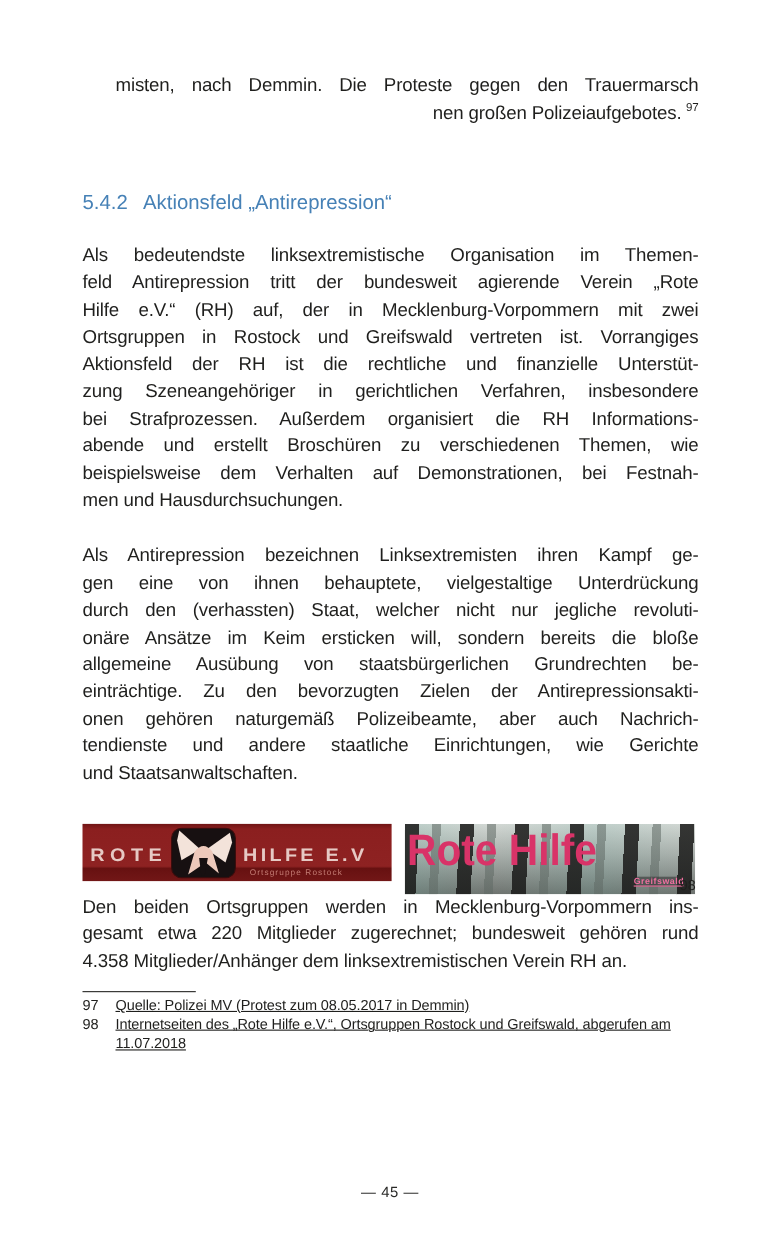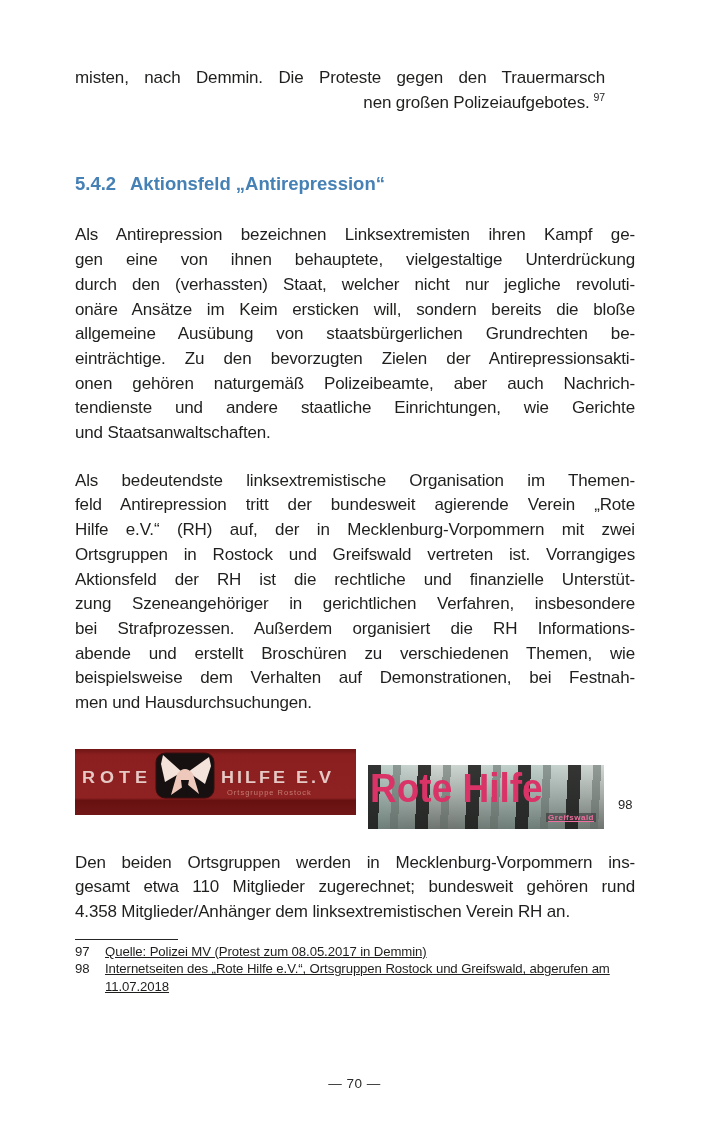--- a/index.html
+++ b/index.html
@@ -5,46 +5,46 @@
   html,body{margin:0;padding:0;}
   body{
     width:709px;height:1123px;background:#ffffff;position:relative;
     font-family:"Liberation Sans","DejaVu Sans",sans-serif;
     color:#1f1f1d;overflow:hidden;
   }
   .content{position:absolute;left:75px;top:66px;width:560px;}
   .para{font-size:17px;line-height:24.7px;letter-spacing:-0.15px;}
   .jline{text-align:justify;}
   .jline.stretch{text-align-last:justify;-moz-text-align-last:justify;text-justify:inter-word;}
-  .intro{width:530px;}
+  .intro{margin-left:30px;width:530px;}
   .lastline{text-align:right;}
   sup.fnref{font-size:10.5px;vertical-align:super;line-height:0;margin-left:4px;}
 
-  .heading{margin:56px 0 0 0;font-size:18.5px;line-height:26px;font-weight:700;color:#4681b6;display:flex;}
+  .heading{margin:56px 0 0 0;font-size:18.5px;line-height:26px;font-weight:400;color:#4681b6;display:flex;}
   .heading .hnum{width:55px;flex:none;}
 
   .p1{margin-top:26px;}
   .p2{margin-top:23px;}
-  .p3{margin-top:38px;}
+  .p3{}
 
   .images-row{margin-top:33px;height:64px;position:relative;}
 
   
   .banner-rostock{
-    position:absolute;left:0;top:0;width:281px;height:66px;overflow:hidden;
+    position:absolute;left:0;top:0;width:281px;height:52px;overflow:hidden;
     background:linear-gradient(180deg,#701515 0%,#8b1f1f 9%,#8e2222 74%,#671111 78%,#721717 100%);
   }
   .br-word{position:absolute;color:#e6c9c4;font-weight:700;font-size:18px;letter-spacing:5px;transform:scaleY(0.92);transform-origin:top left;}
   .br-word.left{left:7px;top:19px;}
   .br-word.right{left:146px;top:19px;letter-spacing:3px;}
   .br-logo{position:absolute;left:80px;top:3px;width:60px;height:47px;display:block;}
   .br-sub{position:absolute;left:152px;top:39px;font-size:7.5px;color:#c47c74;letter-spacing:1px;text-align:center;}
 
   
-  .banner-greifswald{position:absolute;left:293px;top:16px;width:236px;height:64px;overflow:hidden;}
+  .banner-greifswald{position:absolute;left:293px;top:0;width:264px;height:64px;overflow:hidden;}
   .bg-photo{
     position:absolute;inset:0;
     background-image:
       repeating-linear-gradient(93deg,rgba(25,25,24,0.85) 0 13px,rgba(190,190,185,0) 13px 25px,rgba(95,105,100,0.55) 25px 33px,rgba(235,235,230,0) 33px 50px),
       linear-gradient(90deg,rgba(110,170,160,0.25) 0%,rgba(110,170,160,0) 30%,rgba(110,170,160,0.2) 65%,rgba(110,170,160,0) 100%),
       linear-gradient(180deg,#d3d8d4 0%,#a8aeaa 45%,#6e736f 100%);
   }
   .bg-title{position:absolute;left:2px;top:4px;width:238px;font-size:37px;line-height:37px;font-weight:700;color:#d93368;white-space:nowrap;transform:scaleY(1.08);transform-origin:top left;}
   .bg-sub{position:absolute;right:8px;bottom:7px;font-size:8px;font-weight:700;color:#ef6fa0;background:rgba(45,45,45,0.55);padding:0 2px;letter-spacing:0.5px;text-decoration:underline;}
 
@@ -70,43 +70,43 @@
     <div class="jline lastline">
       <span>nen großen Polizeiaufgebotes.</span><sup class="fnref">97</sup>
     </div>
   </div>
 
   <h2 class="heading">
     <span class="hnum">5.4.2</span>
     <span class="htitle">Aktionsfeld „Antirepression“</span>
   </h2>
 
-  <div class="para p1">
-      <div class="jline stretch">Als Antirepression bezeichnen Linksextremisten ihren Kampf ge-</div>
-      <div class="jline stretch">gen eine von ihnen behauptete, vielgestaltige Unterdrückung</div>
-      <div class="jline stretch">durch den (verhassten) Staat, welcher nicht nur jegliche revoluti-</div>
-      <div class="jline stretch">onäre Ansätze im Keim ersticken will, sondern bereits die bloße</div>
-      <div class="jline stretch">allgemeine Ausübung von staatsbürgerlichen Grundrechten be-</div>
-      <div class="jline stretch">einträchtige. Zu den bevorzugten Zielen der Antirepressionsakti-</div>
-      <div class="jline stretch">onen gehören naturgemäß Polizeibeamte, aber auch Nachrich-</div>
-      <div class="jline stretch">tendienste und andere staatliche Einrichtungen, wie Gerichte</div>
-      <div class="jline">und Staatsanwaltschaften.</div>
-    </div>
-
   <div class="para p2">
       <div class="jline stretch">Als bedeutendste linksextremistische Organisation im Themen-</div>
       <div class="jline stretch">feld Antirepression tritt der bundesweit agierende Verein „Rote</div>
       <div class="jline stretch">Hilfe e.V.“ (RH) auf, der in Mecklenburg-Vorpommern mit zwei</div>
       <div class="jline stretch">Ortsgruppen in Rostock und Greifswald vertreten ist. Vorrangiges</div>
       <div class="jline stretch">Aktionsfeld der RH ist die rechtliche und finanzielle Unterstüt-</div>
       <div class="jline stretch">zung Szeneangehöriger in gerichtlichen Verfahren, insbesondere</div>
       <div class="jline stretch">bei Strafprozessen. Außerdem organisiert die RH Informations-</div>
       <div class="jline stretch">abende und erstellt Broschüren zu verschiedenen Themen, wie</div>
       <div class="jline stretch">beispielsweise dem Verhalten auf Demonstrationen, bei Festnah-</div>
       <div class="jline">men und Hausdurchsuchungen.</div>
+    </div>
+
+  <div class="para p1">
+      <div class="jline stretch">Als Antirepression bezeichnen Linksextremisten ihren Kampf ge-</div>
+      <div class="jline stretch">gen eine von ihnen behauptete, vielgestaltige Unterdrückung</div>
+      <div class="jline stretch">durch den (verhassten) Staat, welcher nicht nur jegliche revoluti-</div>
+      <div class="jline stretch">onäre Ansätze im Keim ersticken will, sondern bereits die bloße</div>
+      <div class="jline stretch">allgemeine Ausübung von staatsbürgerlichen Grundrechten be-</div>
+      <div class="jline stretch">einträchtige. Zu den bevorzugten Zielen der Antirepressionsakti-</div>
+      <div class="jline stretch">onen gehören naturgemäß Polizeibeamte, aber auch Nachrich-</div>
+      <div class="jline stretch">tendienste und andere staatliche Einrichtungen, wie Gerichte</div>
+      <div class="jline">und Staatsanwaltschaften.</div>
     </div>
 
   <div class="images-row">
 
     <div class="banner-rostock">
       <span class="br-word left">ROTE</span>
       <span class="br-logo">
         <svg width="60" height="47" viewBox="0 0 60 47" xmlns="http://www.w3.org/2000/svg">
           <rect x="1" y="1" width="58" height="45" rx="9" fill="#171011" stroke="#3a0d0d" stroke-width="1"></rect>
           <path d="M8 3 L27 20 L10 30 L6 12 Z" fill="#f3e3da"></path>
@@ -123,32 +123,32 @@
       <div class="bg-photo"></div>
       <span class="bg-title">Rote Hilfe</span>
       <span class="bg-sub">Greifswald</span>
     </div>
 
     <span class="img-fnref">98</span>
   </div>
 
   <div class="para p3">
       <div class="jline stretch">Den beiden Ortsgruppen werden in Mecklenburg-Vorpommern ins-</div>
-      <div class="jline stretch">gesamt etwa 110 Mitglieder zugerechnet; bundesweit gehören rund</div>
+      <div class="jline stretch">gesamt etwa 220 Mitglieder zugerechnet; bundesweit gehören rund</div>
       <div class="jline">4.358 Mitglieder/Anhänger dem linksextremistischen Verein RH an.</div>
     </div>
 
   <div class="footnote-rule"></div>
 
   <div class="footnotes">
     <div class="fnrow">
       <span class="fnnum">97</span>
       <span class="fntext">Quelle: Polizei MV (Protest zum 08.05.2017 in Demmin)</span>
     </div>
     <div class="fnrow">
       <span class="fnnum">98</span>
       <span class="fntext">Internetseiten des „Rote Hilfe e.V.“, Ortsgruppen Rostock und Greifswald, abgerufen am 11.07.2018</span>
     </div>
   </div>
 
 </div>
 
-<div class="pagenum">— 70 —</div>
+<div class="pagenum">— 45 —</div>
 
 </body></html>

